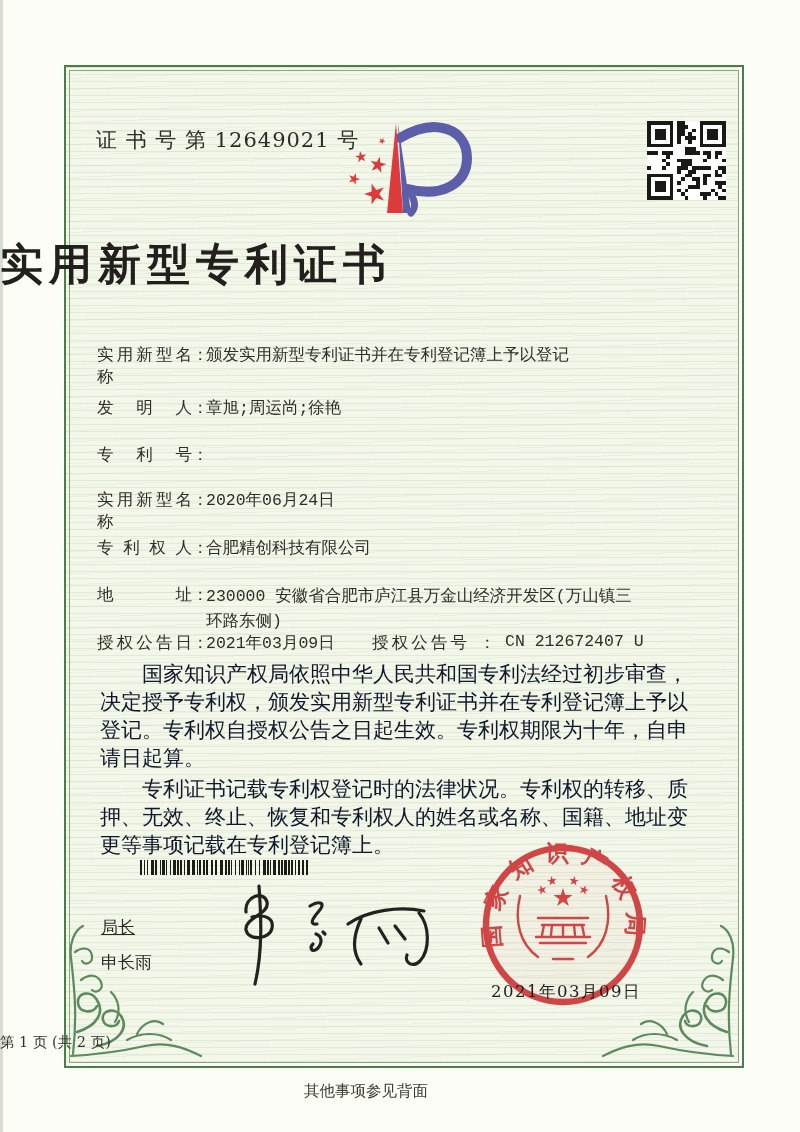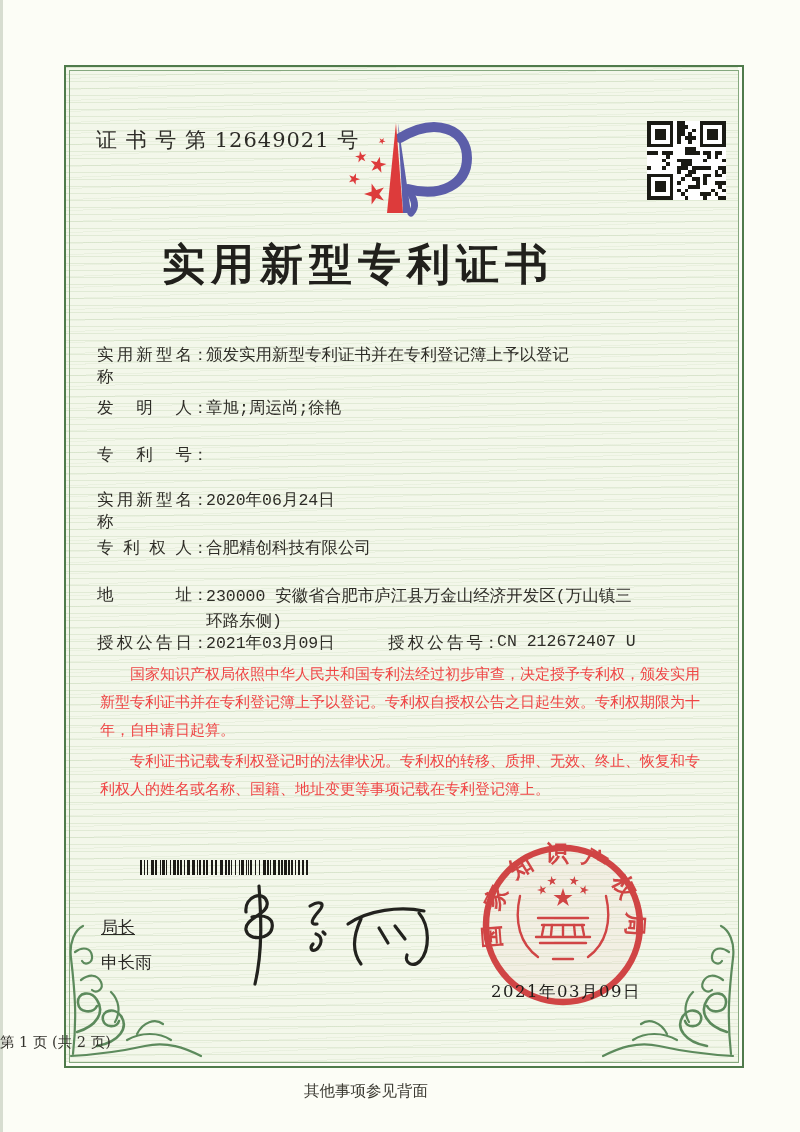--- a/index.html
+++ b/index.html
@@ -9,31 +9,31 @@
   .texture{position:absolute;left:66px;top:67px;width:672px;height:995px;
           background:
             repeating-linear-gradient(180deg, rgba(150,182,128,0.20) 0 1px, rgba(255,255,255,0) 1px 7px),
             repeating-linear-gradient(178deg, rgba(150,182,128,0.10) 0 1px, rgba(255,255,255,0) 1px 11px),
             #f3f7ea;}
   .frame{position:absolute;left:64px;top:65px;width:676px;height:999px;border:2px solid #4f7b4b;}
   .frame-inner{position:absolute;left:3px;top:3px;right:3px;bottom:3px;border:1px solid #85a87e;}
   .cert-no{position:absolute;left:96px;top:126px;font-size:21px;letter-spacing:1px;color:#2c2b26;}
   .logo{position:absolute;left:345px;top:114px;width:128px;height:108px;}
   .qr{position:absolute;left:647px;top:121px;width:79px;height:79px;background:#fff;}
-  .title{position:absolute;left:0;top:236px;width:716px;text-align:center;font-size:43px;
+  .title{position:absolute;left:0;top:236px;width:716px;text-align:left;font-size:43px;
          font-weight:600;letter-spacing:6px;color:#21201c;margin:0;}
   .row{position:absolute;left:97px;display:flex;font-size:16.5px;color:#2e2d27;font-family:Liberation Mono, monospace;}
   .flabel{width:95px;text-align:justify;text-align-last:justify;flex:none;}
   .colon{width:14px;flex:none;}
   .fvalue{white-space:nowrap;}
   .addr-val div{line-height:25px;}
   .r1{top:344px}.r2{top:397px}.r3{top:444px}.r4{top:489px}.r5{top:537px}.r6{top:584px}.r7{top:632px}
-  .pair2{left:388px;}
-  .body-text{position:absolute;left:100px;top:660px;width:608px;font-size:15px;line-height:28px;
-             color:#ef4444;}
+  .pair2{left:372px;gap:12px;}
+  .body-text{position:absolute;left:100px;top:660px;width:608px;font-size:21px;line-height:28px;
+             color:#0f172a;}
   .body-text p{margin:0 0 3px 0;text-indent:2em;}
   .barcode{position:absolute;left:140px;top:860px;width:168px;height:15px;}
   .sig-title{position:absolute;left:101px;top:916px;font-size:17px;font-family:"DejaVu Sans","Liberation Sans",sans-serif;color:#2b2a26;text-decoration:underline;}
   .sig-name{position:absolute;left:101px;top:951px;font-size:17px;font-family:"DejaVu Sans","Liberation Sans",sans-serif;color:#2b2a26;}
   .signature{position:absolute;left:222px;top:878px;width:225px;height:112px;}
   .seal{position:absolute;left:478px;top:840px;width:170px;height:170px;}
   .seal-date{position:absolute;left:491px;top:981px;font-size:16.5px;letter-spacing:1.5px;color:#1d1d1a;z-index:5;}
   .flourish{position:absolute;width:142px;height:138px;}
   .fl-left{left:67px;top:922px;}
   .fl-right{left:595px;top:922px;transform:scaleX(-1);}

